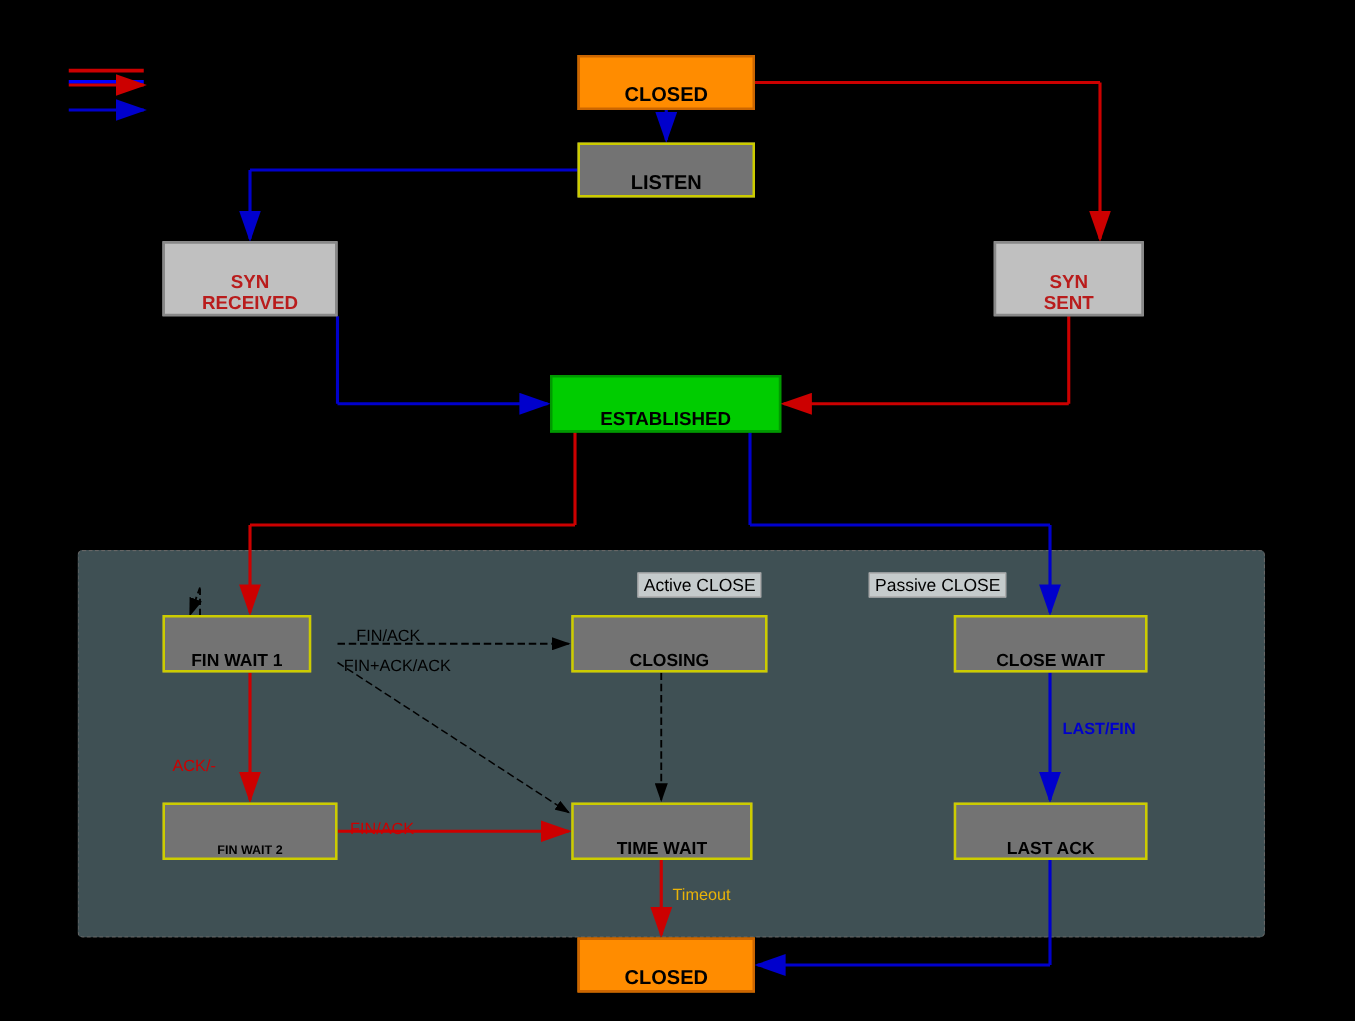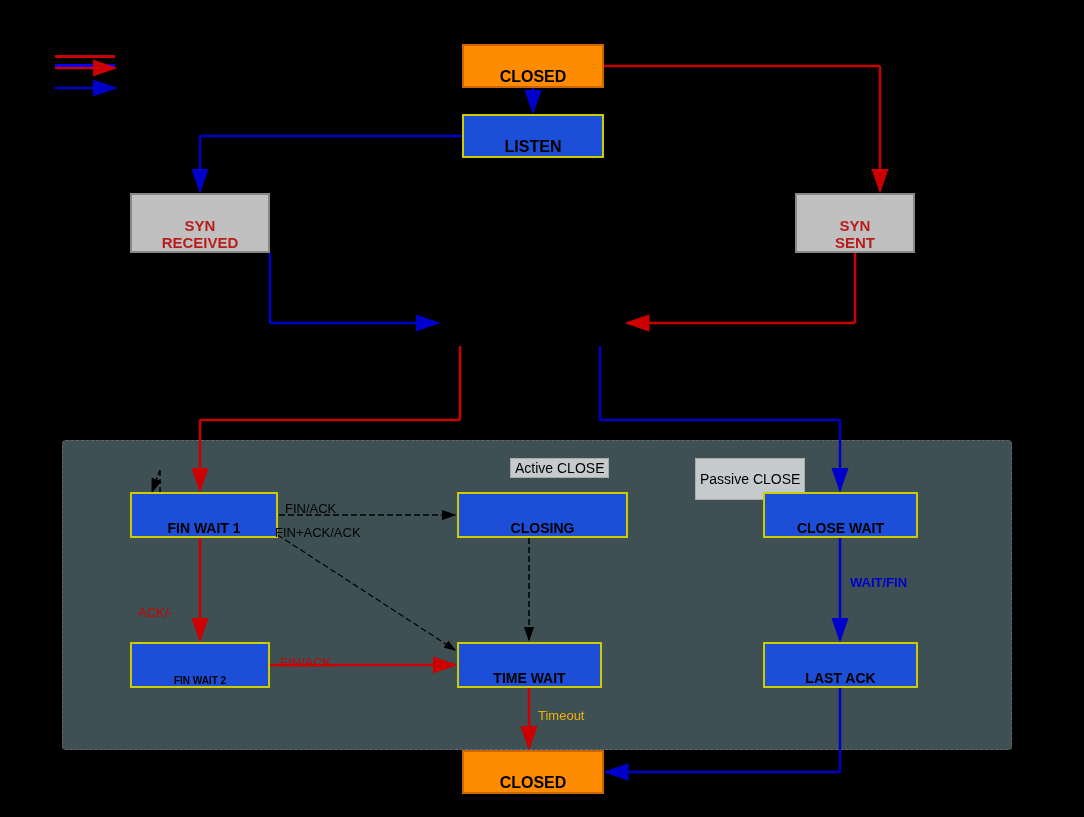--- a/index.html
+++ b/index.html
@@ -32,21 +32,21 @@
       font-weight: bold;
       font-size: 15px;
       border: 2px solid #333;
     }
     .state-orange {
       background: #ff8c00;
       color: #000;
       border-color: #cc6600;
     }
     .state-yellow {
-      background: #1d4ed8;
+      background: #737373;
       color: #000;
       border-color: #cccc00;
     }
     .state-green {
       background: #00cc00;
       color: #000;
       border-color: #009900;
     }
     .state-gray {
       background: #c0c0c0;
@@ -97,21 +97,21 @@
       <div class="legend-line" style="background:#cc0000;"></div>
     </div>
     <div class="legend-item">
       <div class="legend-line" style="background:#0000ff;"></div>
     </div>
   </div>
 
   <div class="close-region"></div>
 
   <div class="label-text" style="top:458px; left:510px; font-size:14px; background:rgba(255,255,255,0.7); padding:1px 4px; border:1px solid #aaa;">Active CLOSE</div>
-  <div class="label-text" style="top:458px; left:695px; font-size:14px; background:rgba(255,255,255,0.7); padding:12px 4px; border:1px solid #aaa;">Passive CLOSE</div>
+  <div class="label-text" style="top:458px; left:695px; font-size:14px; background:rgba(255,255,255,0.7); padding:1px 4px; border:1px solid #aaa;">Passive CLOSE</div>
 
   <svg>
     <defs>
       <marker id="arrowRed" markerWidth="10" markerHeight="7" refX="9" refY="3.5" orient="auto">
         <polygon points="0 0, 10 3.5, 0 7" fill="#cc0000"></polygon>
       </marker>
       <marker id="arrowBlue" markerWidth="10" markerHeight="7" refX="9" refY="3.5" orient="auto">
         <polygon points="0 0, 10 3.5, 0 7" fill="#0000cc"></polygon>
       </marker>
       <marker id="arrowBlack" markerWidth="10" markerHeight="7" refX="9" refY="3.5" orient="auto">
@@ -180,26 +180,29 @@
   <div class="state-box state-gray" style="left:130px; top:193px; width:140px; height:60px; font-size:15px;">
     <span style="white-space:pre-line;">SYN
 RECEIVED</span>
   </div>
 
   <div class="state-box state-gray" style="left:795px; top:193px; width:120px; height:60px; font-size:15px;">
     <span style="white-space:pre-line;">SYN
 SENT</span>
   </div>
 
-
-  <div class="state-box state-yellow" style="left:130px; top:492px; width:148px; height:46px; font-size:14px;">
+  <div class="state-box state-green" style="left:440px; top:300px; width:185px; height:46px; font-size:15px;">
+    <span>ESTABLISHED</span>
+  </div>
+
+  <div class="state-box state-yellow" style="left:130px; top:492px; width:119px; height:46px; font-size:14px;">
     <span>FIN WAIT 1</span>
   </div>
 
-  <div class="state-box state-yellow" style="left:457px; top:492px; width:171px; height:46px; font-size:14px;">
+  <div class="state-box state-yellow" style="left:457px; top:492px; width:157px; height:46px; font-size:14px;">
     <span>CLOSING</span>
   </div>
 
   <div class="state-box state-yellow" style="left:763px; top:492px; width:155px; height:46px; font-size:14px;">
     <span>CLOSE WAIT</span>
   </div>
 
   <div class="state-box state-yellow" style="left:130px; top:642px; width:140px; height:46px; font-size:10px;">
     <span>FIN WAIT 2</span>
   </div>
@@ -213,16 +216,16 @@
   </div>
 
   <div class="state-box state-orange" style="left:462px; top:750px; width:142px; height:44px; font-size:16px;">
     <span>CLOSED</span>
   </div>
 
   <div class="label-text" style="top:501px; left:285px; color:#000;">FIN/ACK</div>
   <div class="label-text" style="top:525px; left:275px; color:#000;text-align:right;">FIN+ACK/ACK</div>
   <div class="label-text" style="top:575px; left:138px; color:#cc0000;margin-top:30px;">ACK/-</div>
   <div class="label-text" style="top:655px; left:280px; color:#cc0000;">FIN/ACK</div>
-  <div class="label-text" style="top:575px; left:850px; color:#0000cc; font-weight:bold;">WAIT/FIN</div>
+  <div class="label-text" style="top:575px; left:850px; color:#0000cc; font-weight:bold;">LAST/FIN</div>
   <div class="label-text" style="top:708px; left:538px; color:#eab308;">Timeout</div>
 
 </div>
 
 </body></html>

